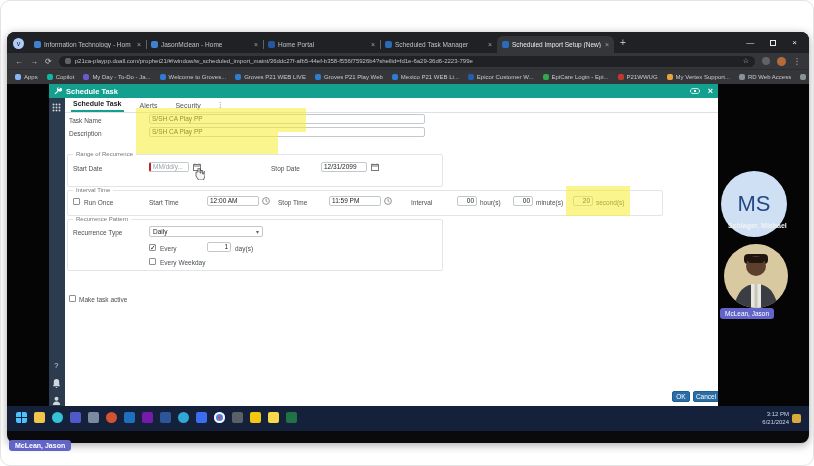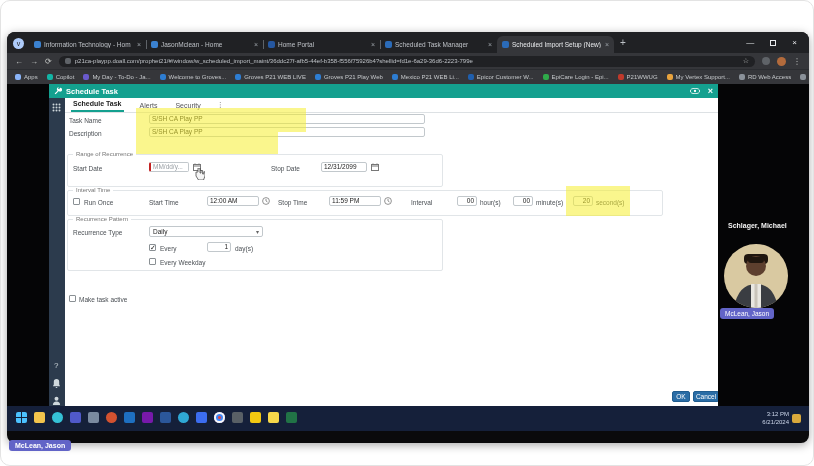--- a/index.html
+++ b/index.html
@@ -358,20 +358,21 @@
 
             <span class="cb" style="left:4px;top:197px"></span>
             <span class="lbl" style="left:14px;top:198px">Make task active</span>
 
             <div class="btn" style="left:607px;top:293px;width:18px">OK</div>
             <div class="btn" style="left:628px;top:293px;width:26px">Cancel</div>
           </div>
         </div>
       </div>
 
+      <div class="pt-initials" style="top:87px">MS</div>
       <div class="pt-name" style="top:138px">Schlager, Michael</div>
       <div class="pt-photo" style="top:160px">
         <svg width="64" height="64" viewBox="0 0 64 64">
           <rect width="64" height="64" fill="#d9c9a1"></rect>
           <rect x="20" y="10" width="24" height="10" rx="4" fill="#20160f"></rect>
           <circle cx="32" cy="22" r="10" fill="#5d3f2e"></circle>
           <rect x="24" y="13" width="16" height="6" rx="3" fill="#20160f"></rect>
           <path d="M10 64 Q14 40 32 40 Q50 40 54 64 Z" fill="#3a3d42"></path>
           <path d="M27 40 h10 v24 h-10 Z" fill="#e9e7e1"></path>
           <path d="M30.5 40 h3 v24 h-3 Z" fill="#c9c4ba"></path>

